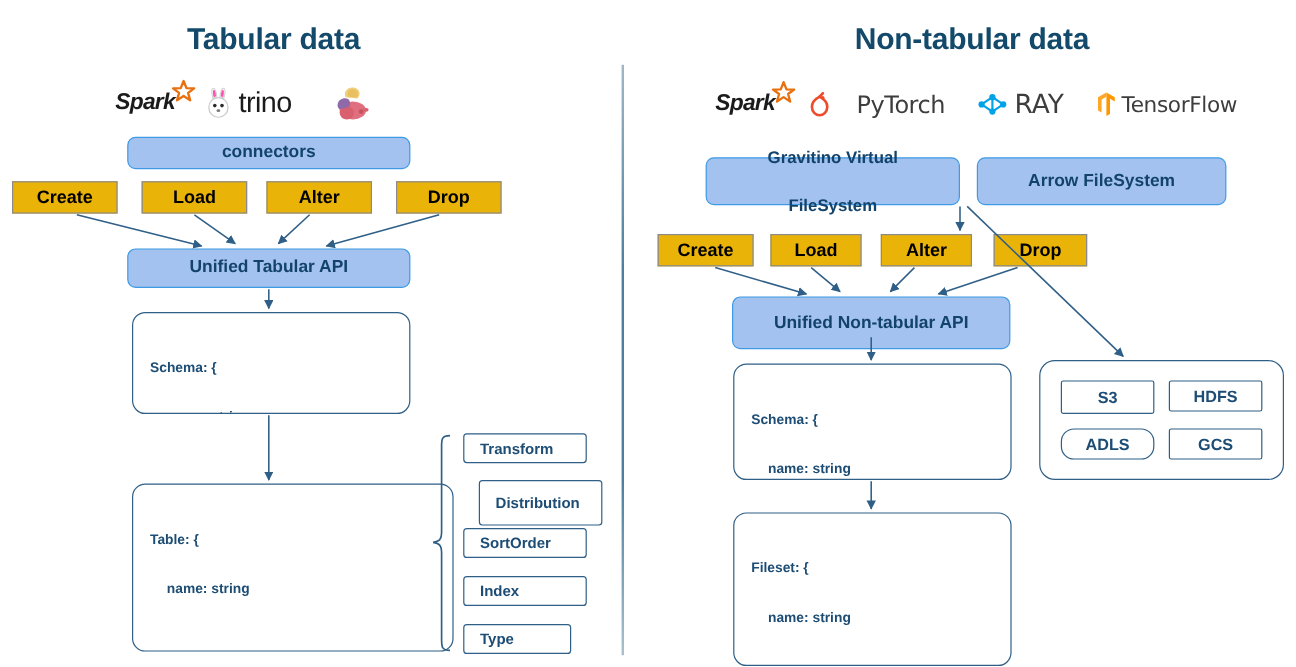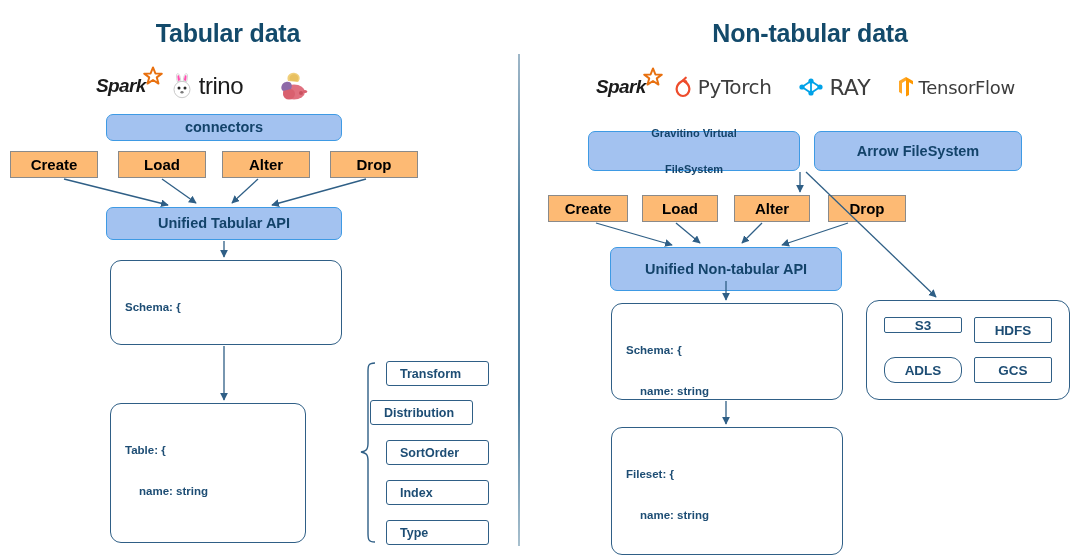--- a/index.html
+++ b/index.html
@@ -41,25 +41,25 @@
     border-radius: 7px;
     color: #13436a;
     font-weight: bold;
     font-size: 14.5px;
     display: flex;
     align-items: center;
     justify-content: center;
     text-align: center;
     line-height: 1.15;
   }
-  .blue-box.two-line { font-size: 11px; gap: 23px; }
+  .blue-box.two-line { font-size: 14px; gap: 23px; }
 
   
   .orange-box {
-    background: #fdba74;
+    background: #eab308;
     border: 1.2px solid #8a8a8a;
     color: #000000;
     font-weight: bold;
     font-size: 15px;
     display: flex;
     align-items: center;
     justify-content: center;
     text-align: center;
   }
 
@@ -194,49 +194,49 @@
 
   <div class="node struct-box" style="left:110px; top:260px; width:232px; height:85px;">
     <span class="ln">Schema: {</span>
     <span class="ln ind">name: string</span>
     
     
     
     
   </div>
 
-  <div class="node struct-box" style="left:110px; top:403px; width:196px; height:140px;">
+  <div class="node struct-box" style="left:110px; top:403px; width:268px; height:140px;">
     <span class="ln">Table: {</span>
     <span class="ln ind">name: string</span>
     
     
     
     
     
     
   </div>
 
   <div class="node tag-box" style="left:386px; top:361px; width:103px; height:25px;">Transform</div>
-  <div class="node tag-box" style="left:370px; top:400px; width:103px; height:25px;">Distribution</div>
+  <div class="node tag-box" style="left:399px; top:400px; width:103px; height:38px;">Distribution</div>
   <div class="node tag-box" style="left:386px; top:440px; width:103px; height:25px;">SortOrder</div>
   <div class="node tag-box" style="left:386px; top:480px; width:103px; height:25px;">Index</div>
-  <div class="node tag-box" style="left:386px; top:520px; width:103px; height:25px;">Type</div>
+  <div class="node tag-box" style="left:386px; top:520px; width:90px; height:25px;">Type</div>
 
   <div class="node panel-title" style="left:650px; top:19px; width:320px;">Non-tabular data</div>
 
   <div class="logo-strip" style="left:596px; top:70px; width:420px; height:34px; gap:14px;">
 
     <div class="logo" style="position:relative;">
       <span class="spark-text">Spark</span>
       <svg width="22" height="22" viewBox="0 0 24 24" style="position:absolute; left:46px; top:-9px;">
         <path d="M12 1.6 L14.6 8.1 L21.6 8.3 L16.1 12.4 L18 19.2 L12 15.2 L6 19.2 L7.9 12.4 L2.4 8.3 L9.4 8.1 Z" fill="none" stroke="#e8700f" stroke-width="2.1" stroke-linejoin="round"></path>
       </svg>
     </div>
 
-    <div class="logo" style="gap:4px; margin-left:12px;">
+    <div class="logo" style="gap:20px; margin-left:12px;">
       <svg width="22" height="24" viewBox="0 0 22 24">
         <path d="M11 5.5 C15.6 8 17.4 10.6 17.4 14 C17.4 18 14.4 21 11 21 C7.6 21 4.6 18 4.6 14 C4.6 10.6 6.4 8 11 5.5 Z" fill="none" stroke="#ee4c2c" stroke-width="2.2"></path>
         <path d="M11 5.5 L11 1.6" stroke="#ee4c2c" stroke-width="2.2" stroke-linecap="round" transform="rotate(45 11 5.5)"></path>
         <circle cx="13.6" cy="6.4" r="1.5" fill="#ee4c2c"></circle>
       </svg>
       <span class="logo-text pytorch-text">PyTorch</span>
     </div>
 
     <div class="logo" style="gap:4px; margin-left:12px;">
       <svg width="28" height="24" viewBox="0 0 28 24">
@@ -287,21 +287,21 @@
   <div class="node struct-box" style="left:611px; top:427px; width:232px; height:128px;">
     <span class="ln">Fileset: {</span>
     <span class="ln ind">name: string</span>
     
     
     
     
   </div>
 
   <div class="node storage-group" style="left:866px; top:300px; width:204px; height:100px;"></div>
-  <div class="node storage-cell" style="left:884px; top:317px; width:78px; height:16px;">S3</div>
+  <div class="node storage-cell" style="left:884px; top:317px; width:78px; height:28px;">S3</div>
   <div class="node storage-cell" style="left:974px; top:317px; width:78px; height:26px;">HDFS</div>
   <div class="node storage-cell" style="left:884px; top:357px; width:78px; height:26px;border-radius:11px;">ADLS</div>
   <div class="node storage-cell" style="left:974px; top:357px; width:78px; height:26px;">GCS</div>
 
   <svg class="overlay">
     <defs>
       <marker id="ah" markerWidth="7" markerHeight="7" refX="5.4" refY="3" orient="auto">
         <path d="M0,0 L6,3 L0,6 Z" fill="#2f5f86"></path>
       </marker>
     </defs>

